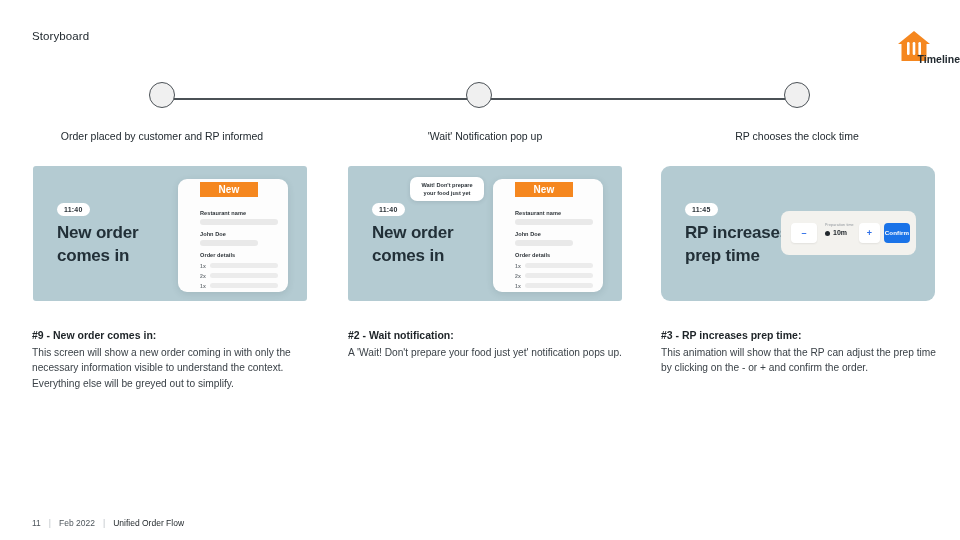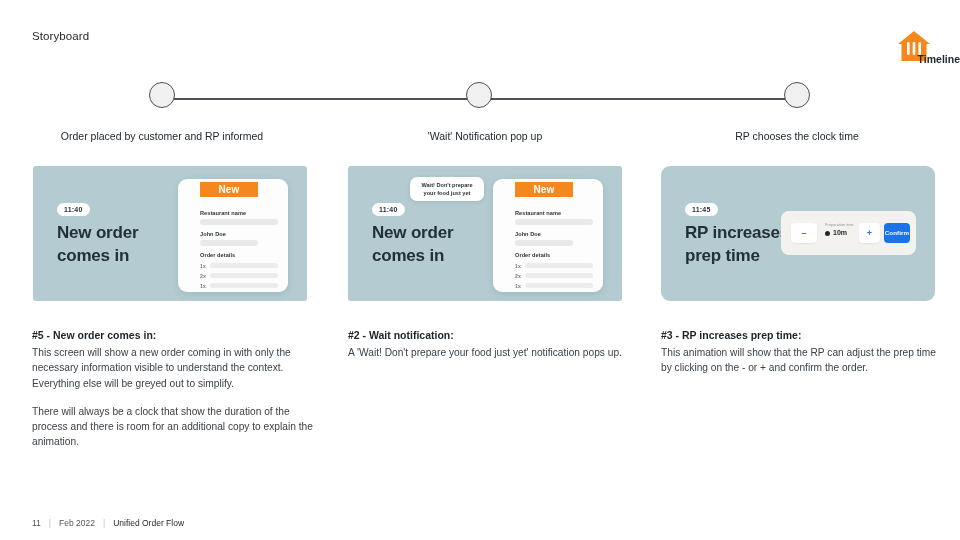--- a/index.html
+++ b/index.html
@@ -244,23 +244,22 @@
         <div class="wtime" style="left:52px;top:18px;">10m</div>
 
         <div class="wbtn" style="left:78px;top:12px;width:21px;height:20px;line-height:20px;">+</div>
         <div class="wconfirm" style="left:103px;top:12px;width:26px;height:20px;line-height:20px;">Confirm</div>
       </div>
     </div>
   </div>
 
   <div class="caps">
     <div class="cap p0">
-      <h3>#5 - New order comes in:</h3>
+      <h3>#9 - New order comes in:</h3>
       <p>This screen will show a new order coming in with only the necessary information visible to understand the context. Everything else will be greyed out to simplify.</p>
-      <p>There will always be a clock that show the duration of the process and there is room for an additional copy to explain the animation.</p>
     </div>
     <div class="cap p1">
       <h3>#2 - Wait notification:</h3>
       <p>A 'Wait! Don't prepare your food just yet' notification pops up.</p>
     </div>
     <div class="cap p2">
       <h3>#3 - RP increases prep time:</h3>
       <p>This animation will show that the RP can adjust the prep time by clicking on the - or + and confirm the order.</p>
     </div>
   </div>

